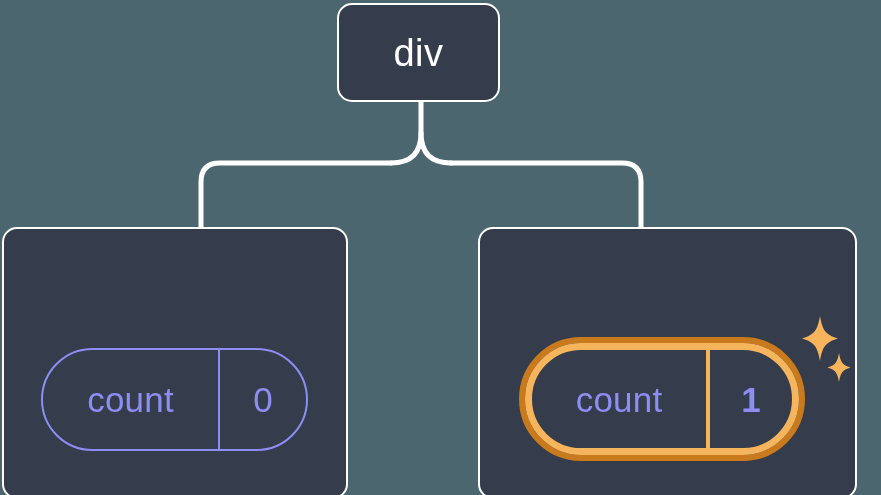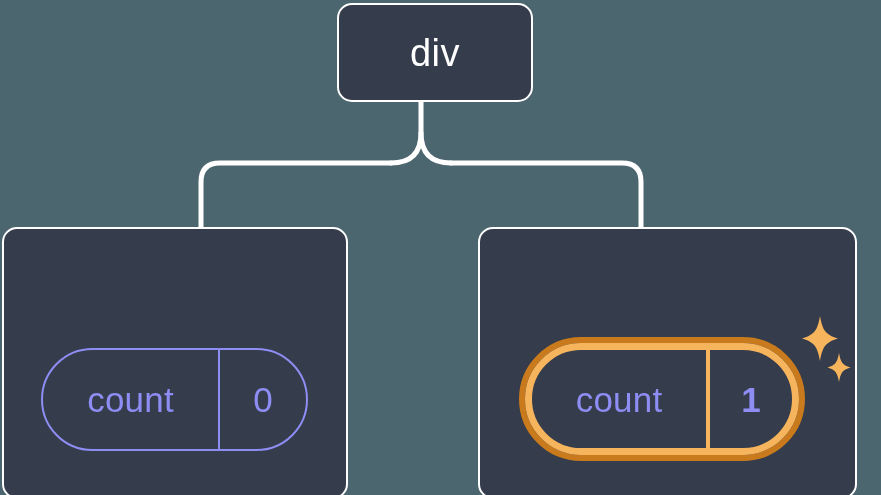--- a/index.html
+++ b/index.html
@@ -36,21 +36,21 @@
   .node {
     position: absolute;
     background: #353c4b;
     border: 2px solid #ffffff;
     border-radius: 15px;
   }
 
   .node-root {
     left: 337px;
     top: 3px;
-    width: 196px;
+    width: 163px;
     height: 99px;
     display: flex;
     align-items: center;
     justify-content: center;
   }
 
   .node-root .node-title {
     font-size: 38px;
     font-weight: 400;
     color: #ffffff;

